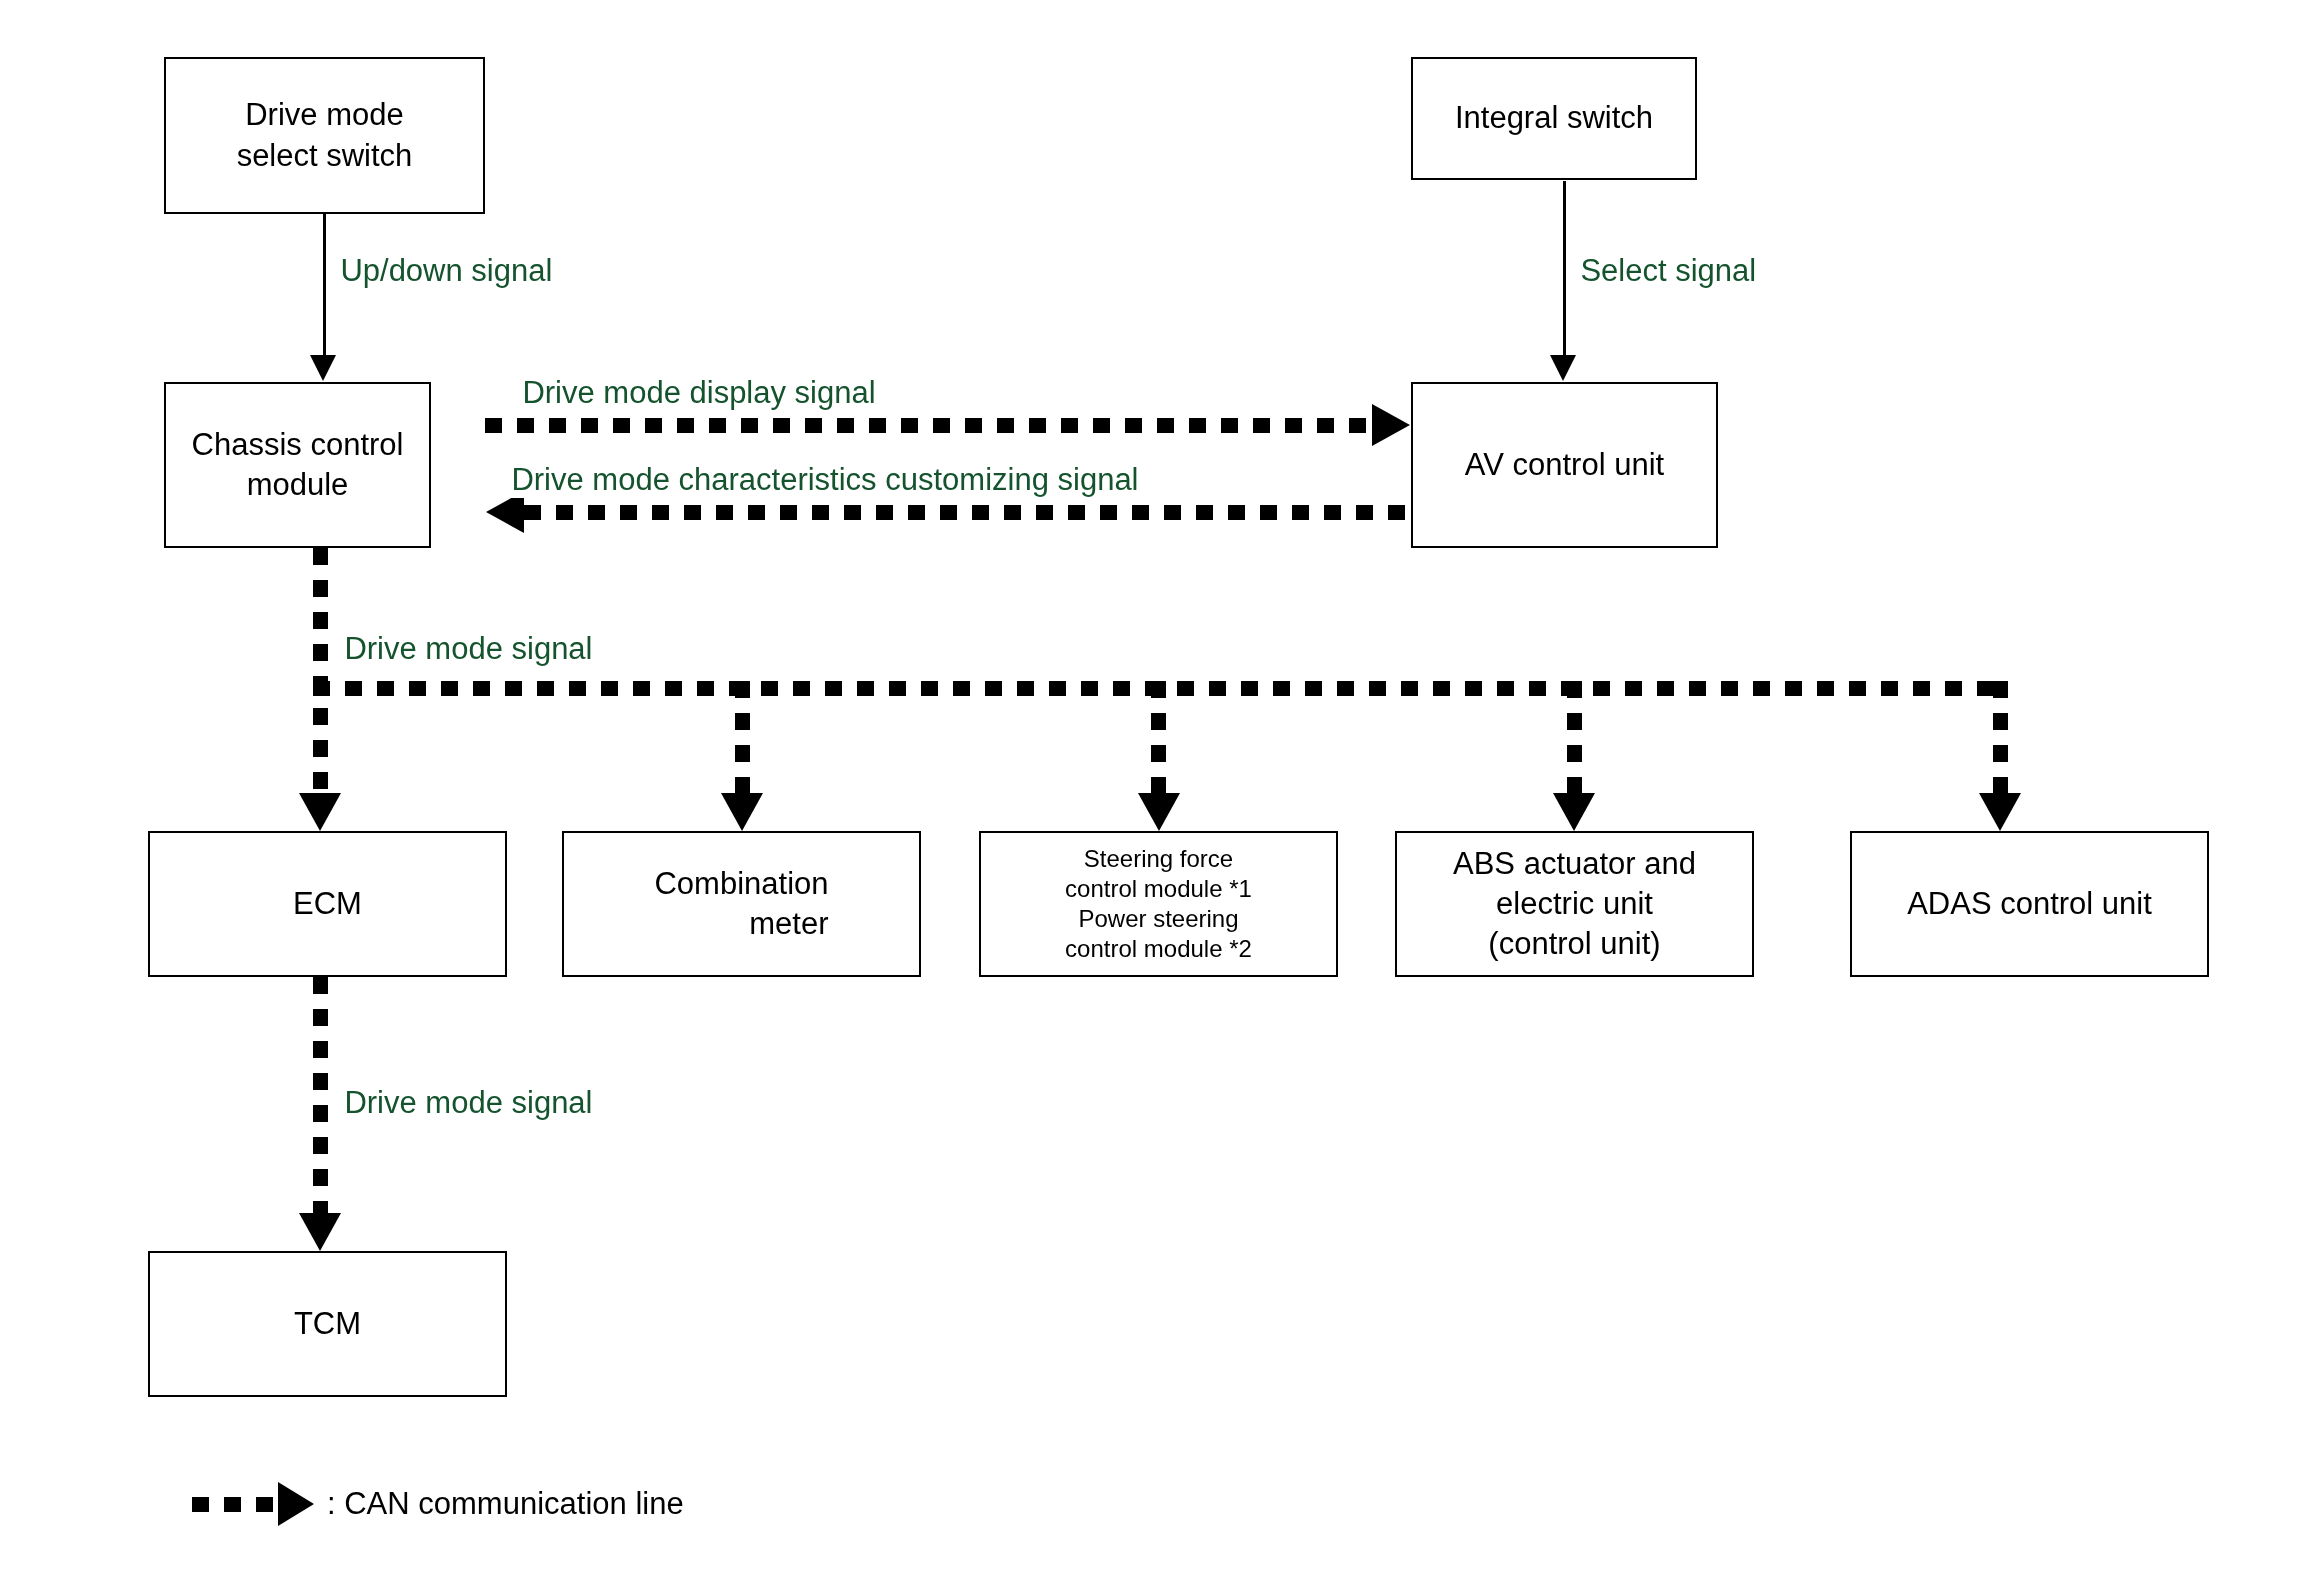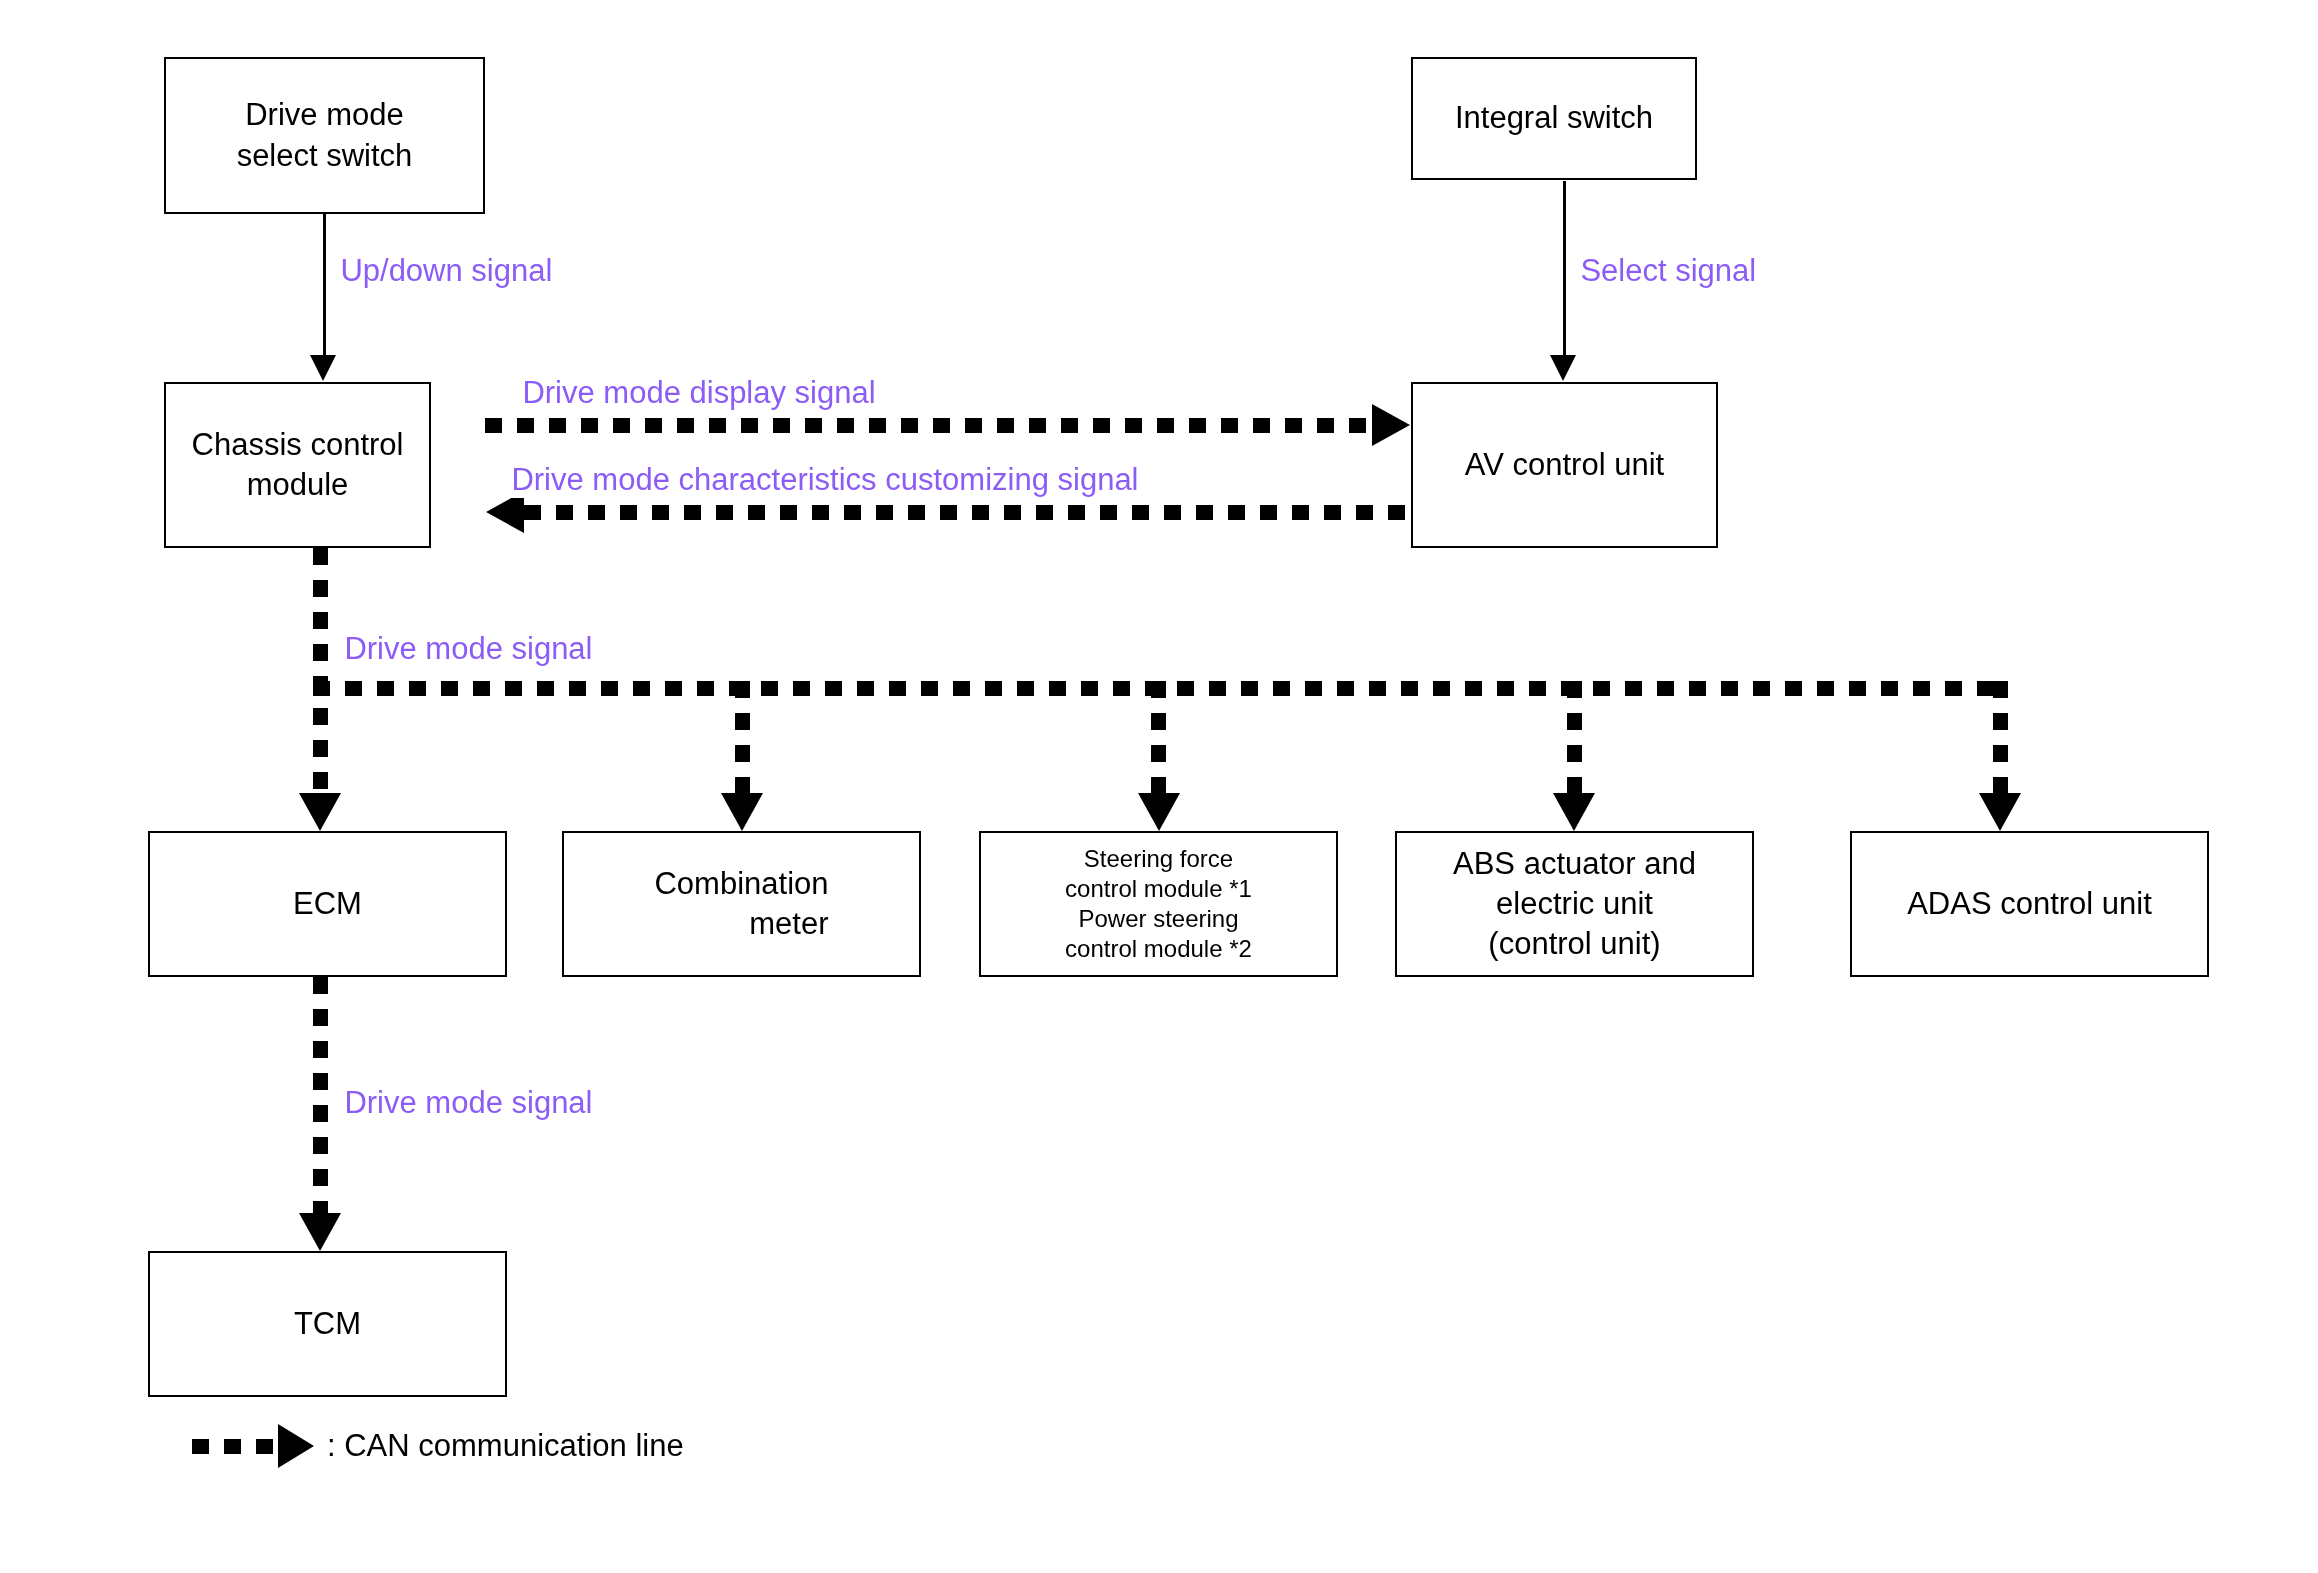--- a/index.html
+++ b/index.html
@@ -110,21 +110,21 @@
     height: 0;
     border-top: 21px solid transparent;
     border-bottom: 21px solid transparent;
     border-right: 38px solid #000000;
     z-index: 6;
   }
   
   .elabel {
     position: absolute;
     font-size: 31px;
-    color: #8b5cf6;
+    color: #14532d;
     white-space: nowrap;
     z-index: 7;
     background: #ffffff;
     padding: 0 3.4px;
   }
   
   #legend {
     position: absolute;
     display: flex;
     align-items: center;
@@ -222,21 +222,21 @@
   <div class="can-v" style="left:1567px; top:681px; height:131px;"></div>
   <div class="can-head-down" style="left:1553px; top:793px;"></div>
 
   <div class="can-v" style="left:1993px; top:681px; height:131px;"></div>
   <div class="can-head-down" style="left:1979px; top:793px;"></div>
 
   <div class="can-v" style="left:313px; top:977px; height:255px;"></div>
   <div class="can-head-down" style="left:299px; top:1213px;"></div>
   <div class="elabel" style="left:341px; top:1085px;">Drive mode signal</div>
 
-  <div id="legend" style="left:148px; top:1428px;padding-left:44px;">
+  <div id="legend" style="left:148px; top:1486px;padding-left:44px;">
     <div class="swatch">
       <div class="swatch-head"></div>
     </div>
     <div class="legend-text">: CAN communication line</div>
   </div>
 
 </div>
 
 
 </body></html>

